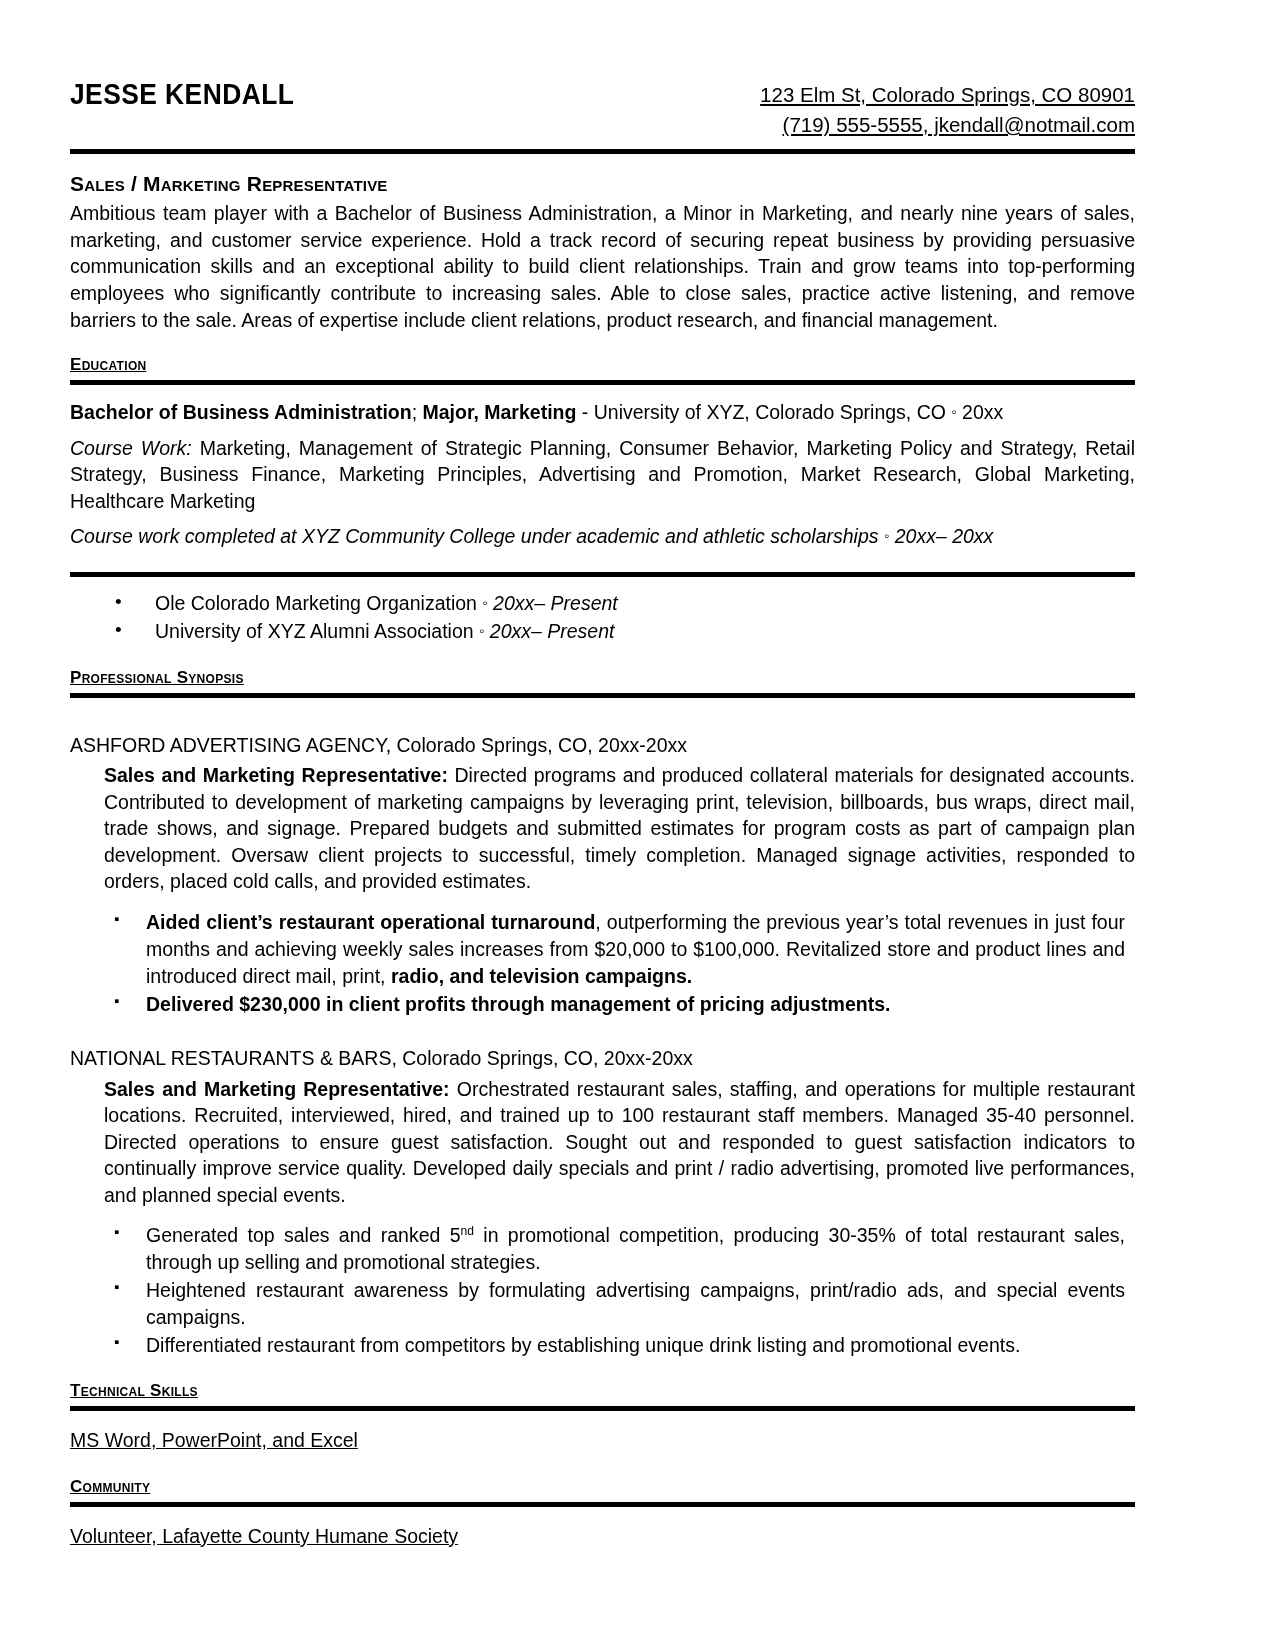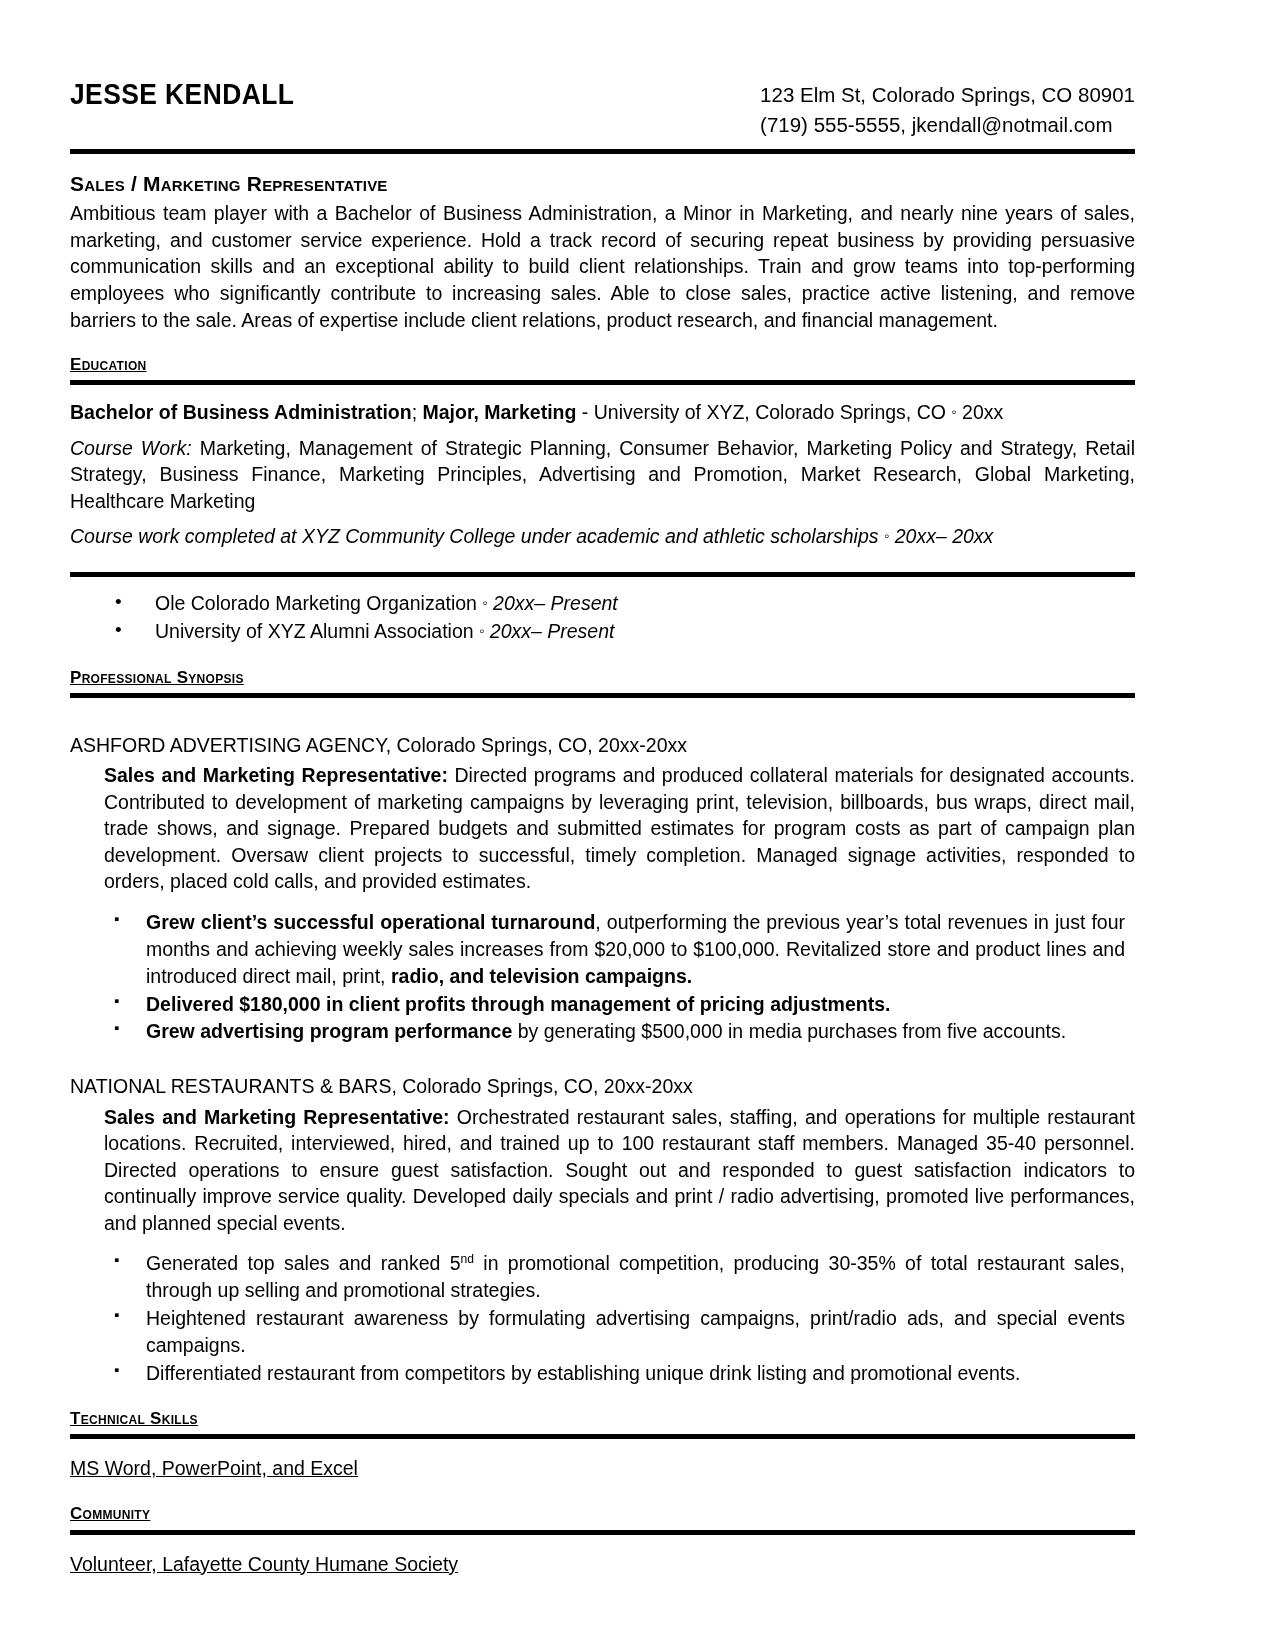--- a/index.html
+++ b/index.html
@@ -34,23 +34,25 @@
     font-family: "Liberation Sans Narrow", "Liberation Sans", sans-serif;
     font-weight: bold;
     font-size: 30px;
     letter-spacing: 0.5px;
     line-height: 1.05;
     transform: scaleX(0.88);
     transform-origin: left center;
     white-space: nowrap;
   }
   .contact {
+    text-align: right;
     font-size: 20.5px;
     line-height: 1.45;
     padding-top: 2px;
+    text-decoration: underline;
   }
   .contact div { white-space: nowrap; }
 
   .rule {
     height: 5px;
     background: #000000;
     margin-top: 10px;
   }
   .rule.section-rule {
     height: 5px;
@@ -216,27 +218,24 @@
     <div class="rule section-rule"></div>
     <div class="synopsis-spacer"></div>
 
     <div class="job">
       <div class="job-company">ASHFORD ADVERTISING AGENCY, Colorado Springs, CO, 20xx-20xx</div>
       <div class="job-desc">
         <span class="bold">Sales and Marketing Representative:</span><span> Directed programs and produced collateral materials for designated accounts. Contributed to development of marketing campaigns by leveraging print, television, billboards, bus wraps, direct mail, trade shows, and signage. Prepared budgets and submitted estimates for program costs as part of campaign plan development. Oversaw client projects to successful, timely completion. Managed signage activities, responded to orders, placed cold calls, and provided estimates.</span>
       </div>
       <ul class="square-list">
         <li>
-          <span class="bold">Grew client’s successful operational turnaround</span><span>, outperforming the previous year’s total revenues in just four months and achieving weekly sales increases from $20,000 to $100,000. Revitalized store and product lines and introduced direct mail, print, </span><span class="bold">radio, and television campaigns.</span>
-        </li>
-        <li>
-          <span class="bold">Delivered $180,000 in client profits through management of pricing adjustments.</span><span></span>
-        </li>
-        <li>
-          <span class="bold">Grew advertising program performance</span><span> by generating $500,000 in media purchases from five accounts.</span>
+          <span class="bold">Aided client’s restaurant operational turnaround</span><span>, outperforming the previous year’s total revenues in just four months and achieving weekly sales increases from $20,000 to $100,000. Revitalized store and product lines and introduced direct mail, print, </span><span class="bold">radio, and television campaigns.</span>
+        </li>
+        <li>
+          <span class="bold">Delivered $230,000 in client profits through management of pricing adjustments.</span><span></span>
         </li>
       </ul>
     </div>
 
     <div class="job">
       <div class="job-company">NATIONAL RESTAURANTS &amp; BARS, Colorado Springs, CO, 20xx-20xx</div>
       <div class="job-desc">
         <span class="bold">Sales and Marketing Representative:</span><span> Orchestrated restaurant sales, staffing, and operations for multiple restaurant locations. Recruited, interviewed, hired, and trained up to 100 restaurant staff members. Managed 35-40 personnel. Directed operations to ensure guest satisfaction. Sought out and responded to guest satisfaction indicators to continually improve service quality. Developed daily specials and print / radio advertising, promoted live performances, and planned special events.</span>
       </div>
       <ul class="square-list">

